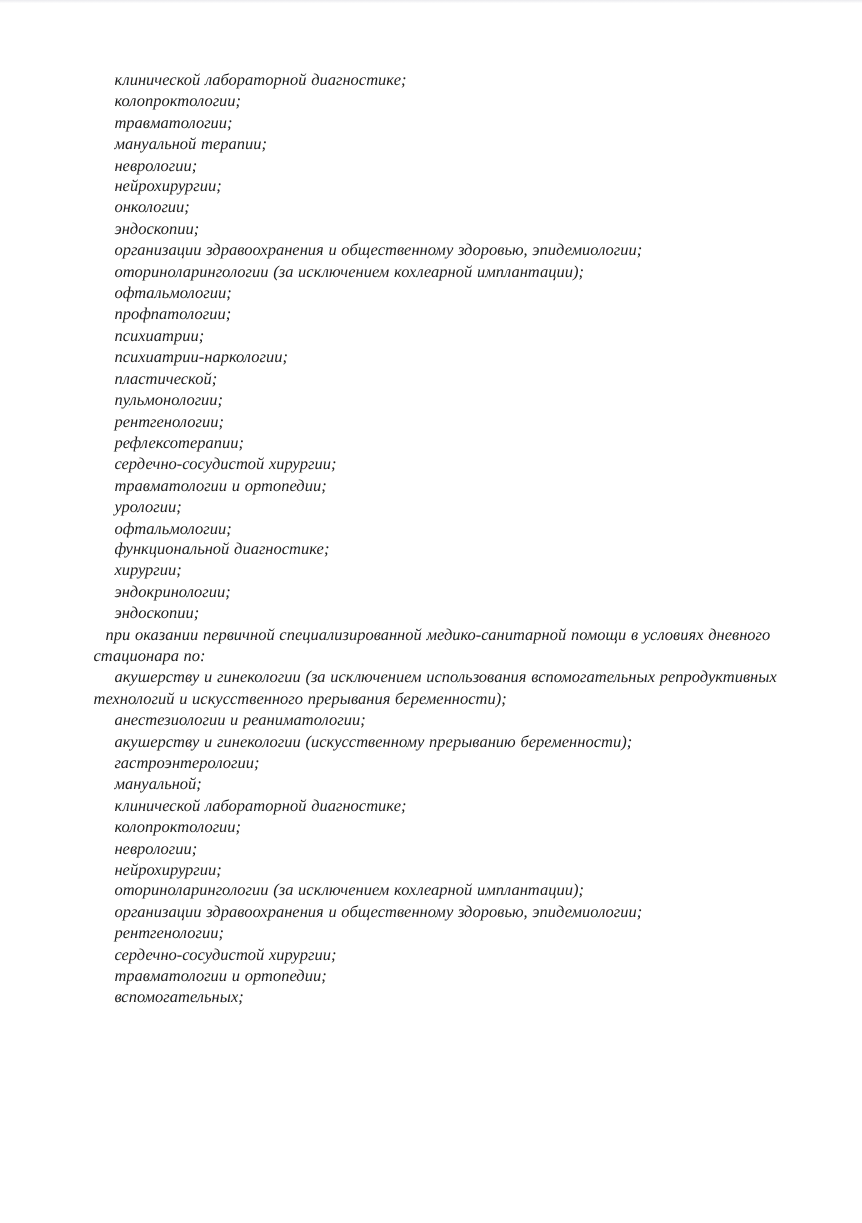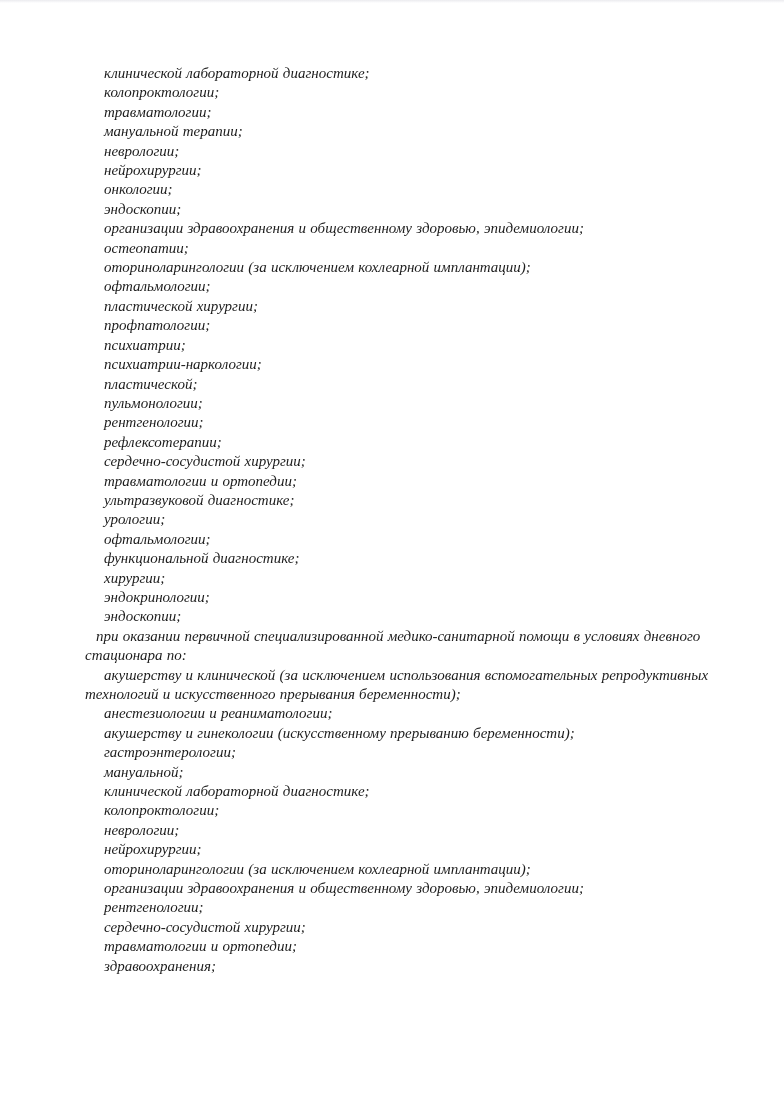--- a/index.html
+++ b/index.html
@@ -53,53 +53,50 @@
     <div class="list">
         <p>клинической лабораторной диагностике;</p>
         <p>колопроктологии;</p>
         <p>травматологии;</p>
         <p>мануальной терапии;</p>
         <p>неврологии;</p>
         <p>нейрохирургии;</p>
         <p>онкологии;</p>
         <p>эндоскопии;</p>
         <p>организации здравоохранения и общественному здоровью, эпидемиологии;</p>
-        <p>остеопатии;</p>
         <p>оториноларингологии (за исключением кохлеарной имплантации);</p>
         <p>офтальмологии;</p>
-        <p>пластической хирургии;</p>
         <p>профпатологии;</p>
         <p>психиатрии;</p>
         <p>психиатрии-наркологии;</p>
         <p>пластической;</p>
         <p>пульмонологии;</p>
         <p>рентгенологии;</p>
         <p>рефлексотерапии;</p>
         <p>сердечно-сосудистой хирургии;</p>
         <p>травматологии и ортопедии;</p>
-        <p>ультразвуковой диагностике;</p>
         <p>урологии;</p>
         <p>офтальмологии;</p>
         <p>функциональной диагностике;</p>
         <p>хирургии;</p>
         <p>эндокринологии;</p>
         <p>эндоскопии;</p>
       </div>
     <p class="para">при оказании первичной специализированной медико-санитарной помощи в условиях дневного стационара по:</p>
     <div class="list">
-        <p>акушерству и клинической (за исключением использования вспомогательных репродуктивных технологий и искусственного прерывания беременности);</p>
+        <p>акушерству и гинекологии (за исключением использования вспомогательных репродуктивных технологий и искусственного прерывания беременности);</p>
         <p>анестезиологии и реаниматологии;</p>
         <p>акушерству и гинекологии (искусственному прерыванию беременности);</p>
         <p>гастроэнтерологии;</p>
         <p>мануальной;</p>
         <p>клинической лабораторной диагностике;</p>
         <p>колопроктологии;</p>
         <p>неврологии;</p>
         <p>нейрохирургии;</p>
         <p>оториноларингологии (за исключением кохлеарной имплантации);</p>
         <p>организации здравоохранения и общественному здоровью, эпидемиологии;</p>
         <p>рентгенологии;</p>
         <p>сердечно-сосудистой хирургии;</p>
         <p>травматологии и ортопедии;</p>
-        <p>здравоохранения;</p>
+        <p>вспомогательных;</p>
       </div>
   </div>
 </div>
 
 </body></html>

